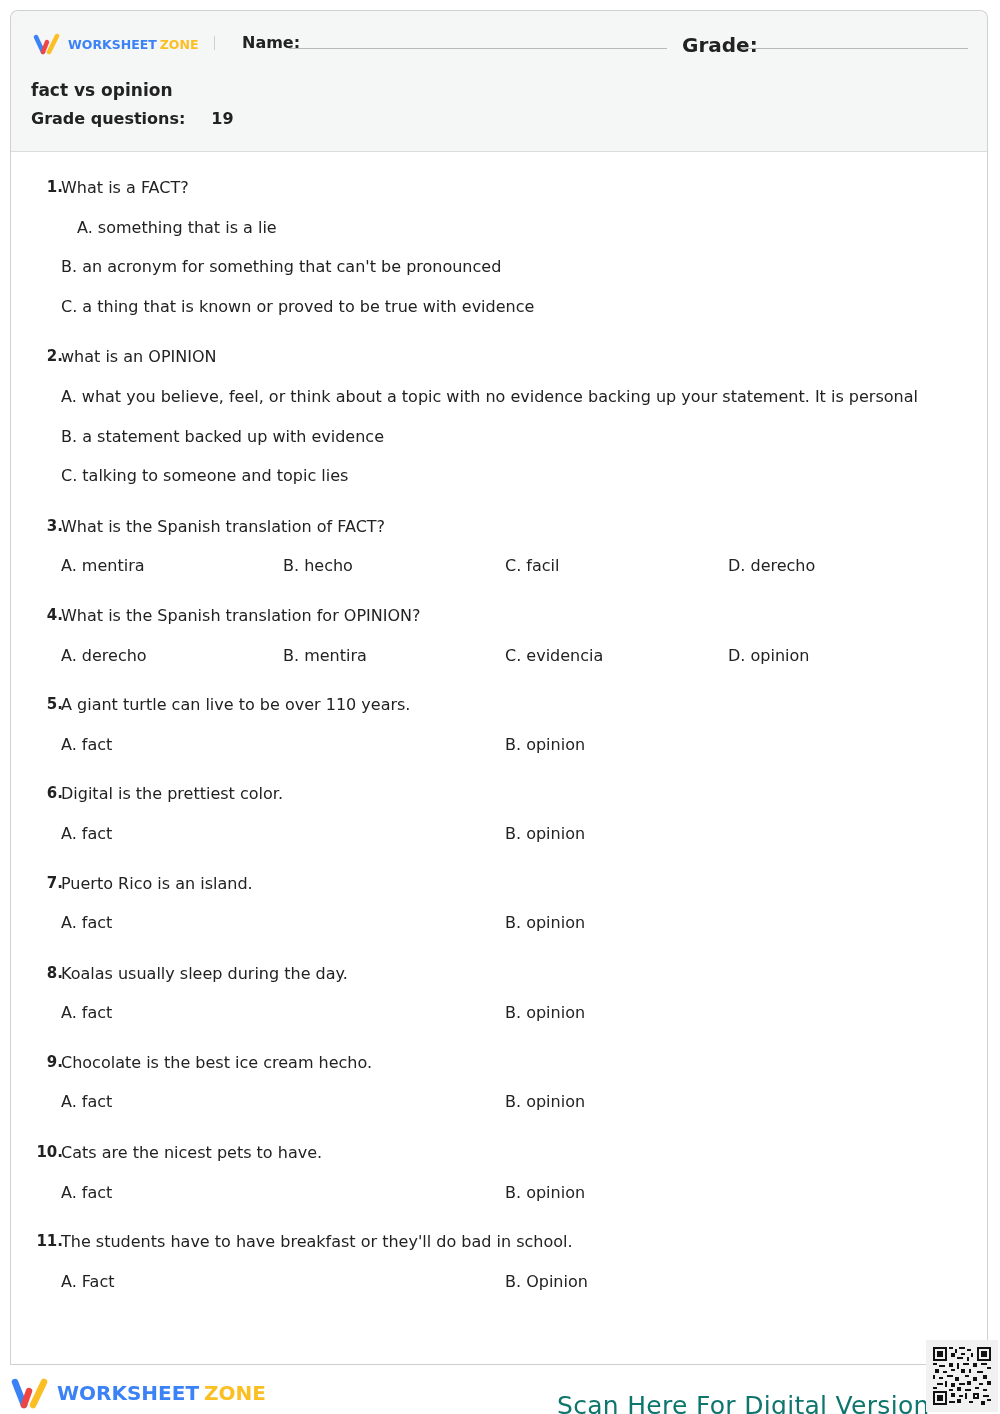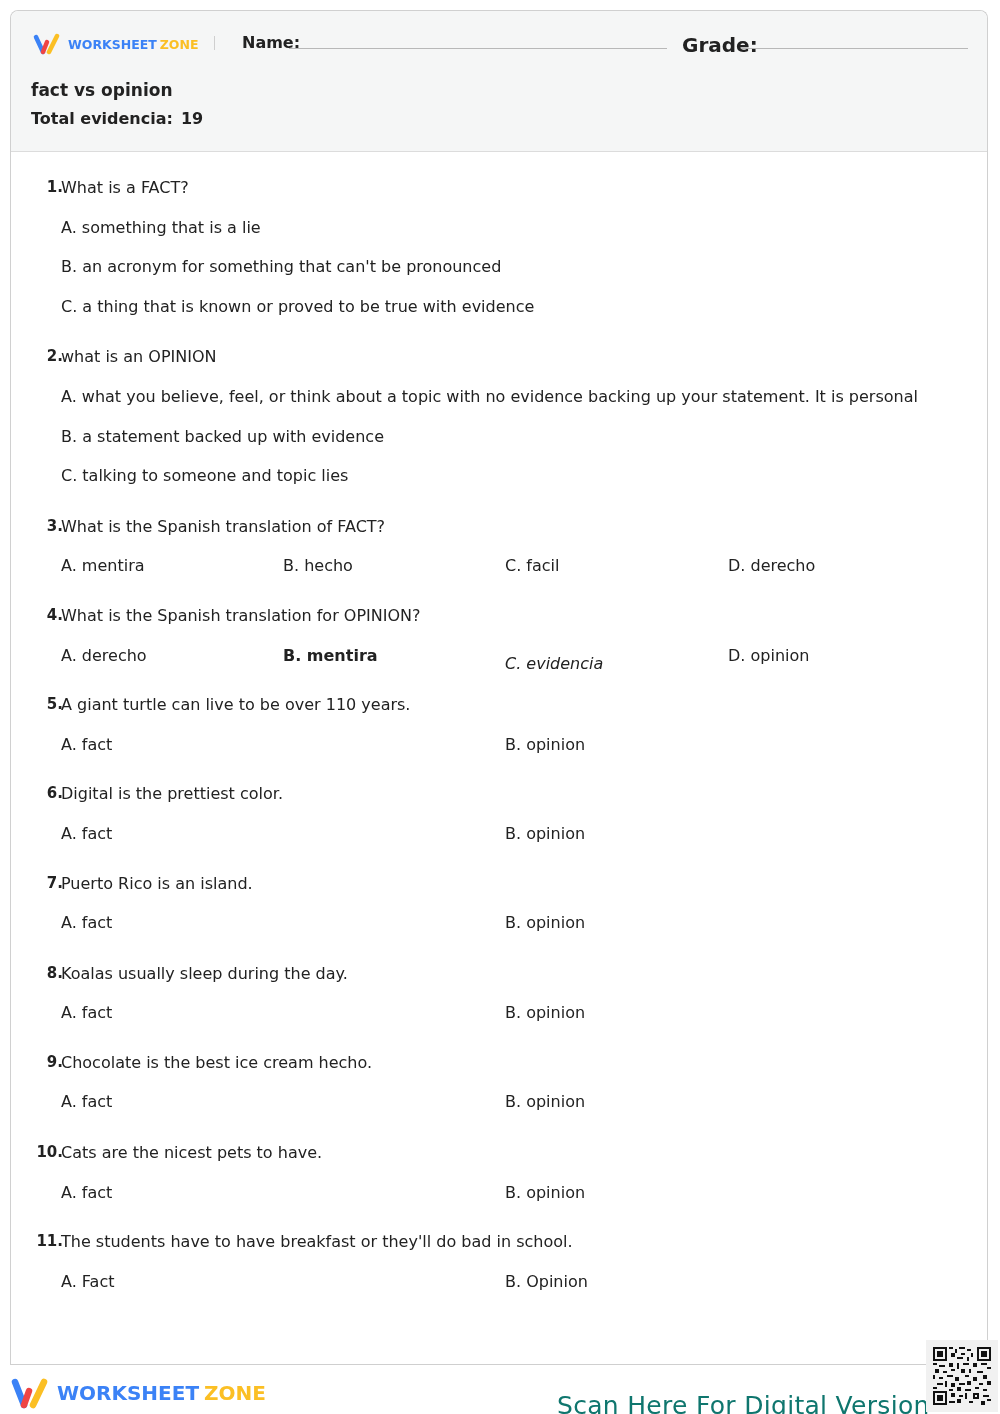--- a/index.html
+++ b/index.html
@@ -89,21 +89,21 @@
       font-size: 17px;
       color: #222;
     }
     .ws-total {
       position: absolute;
       left: 20px; top: 98px;
       font-weight: bold;
       font-size: 16px;
       color: #222;
     }
-    .ws-total .count { margin-left: 8px; }
+    .ws-total .count { margin-left: 26px; }
 
     .question {
       position: absolute;
       left: 0;
       width: 976px;
     }
     .q-num {
       position: absolute;
       right: 924px;
       top: 0;
@@ -163,27 +163,27 @@
         <line x1="17" y1="19" x2="25" y2="3" stroke="#fbbf24" stroke-width="4.5" stroke-linecap="round"></line>
       </svg>
       <span class="logo-text"><span class="blue">WORKSHEET</span><span class="yellow">ZONE</span></span>
     </div>
     <div class="logo-sep"></div>
     <div class="name-label">Name:</div>
     <div class="name-line"></div>
     <div class="grade-label">Grade:</div>
     <div class="grade-line"></div>
     <div class="ws-title">fact vs opinion</div>
-    <div class="ws-total"><span>Total evidencia:</span><span class="count">19</span></div>
+    <div class="ws-total"><span>Grade questions:</span><span class="count">19</span></div>
   </div>
 
   <div class="question" style="top:167px;">
     <span class="q-num">1.</span>
     <span class="q-text">What is a FACT?</span>
-    <span class="opt" style="left:50px; top:40px;">A. something that is a lie</span>
+    <span class="opt" style="left:66px; top:40px;">A. something that is a lie</span>
     <span class="opt" style="left:50px; top:79px;">B. an acronym for something that can't be pronounced</span>
     <span class="opt" style="left:50px; top:119px;text-align:right;">C. a thing that is known or proved to be true with evidence</span>
   </div>
 
   <div class="question" style="top:336px;">
     <span class="q-num">2.</span>
     <span class="q-text">what is an OPINION</span>
     <span class="opt" style="left:50px; top:40px;">A. what you believe, feel, or think about a topic with no evidence backing up your statement. It is personal</span>
     <span class="opt" style="left:50px; top:80px;">B. a statement backed up with evidence</span>
     <span class="opt" style="left:50px; top:119px;">C. talking to someone and topic lies</span>
@@ -195,22 +195,22 @@
     <span class="opt" style="left:50px; top:39px;">A. mentira</span>
     <span class="opt" style="left:272px; top:39px;">B. hecho</span>
     <span class="opt" style="left:494px; top:39px;">C. facil</span>
     <span class="opt" style="left:717px; top:39px;">D. derecho</span>
   </div>
 
   <div class="question" style="top:595px;">
     <span class="q-num">4.</span>
     <span class="q-text">What is the Spanish translation for OPINION?</span>
     <span class="opt" style="left:50px; top:40px;">A. derecho</span>
-    <span class="opt" style="left:272px; top:40px;font-weight:bold;">B. mentira</span>
-    <span class="opt" style="left:494px; top:48px;font-style:italic;">C. evidencia</span>
+    <span class="opt" style="left:272px; top:40px;">B. mentira</span>
+    <span class="opt" style="left:494px; top:40px;">C. evidencia</span>
     <span class="opt" style="left:717px; top:40px;">D. opinion</span>
   </div>
 
   <div class="question" style="top:684px;">
     <span class="q-num">5.</span>
     <span class="q-text">A giant turtle can live to be over 110 years.</span>
     <span class="opt" style="left:50px; top:40px;">A. fact</span>
     <span class="opt" style="left:494px; top:40px;">B. opinion</span>
   </div>
 

